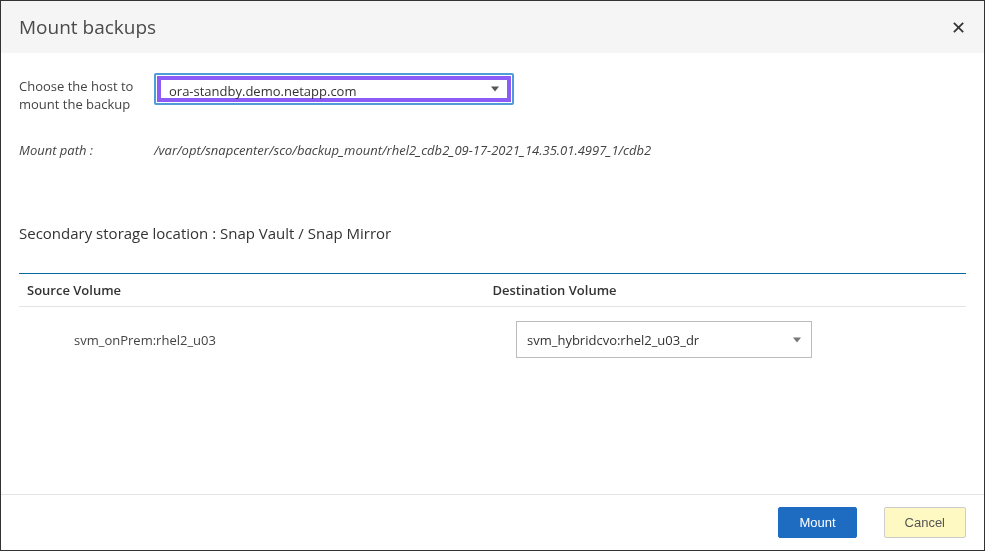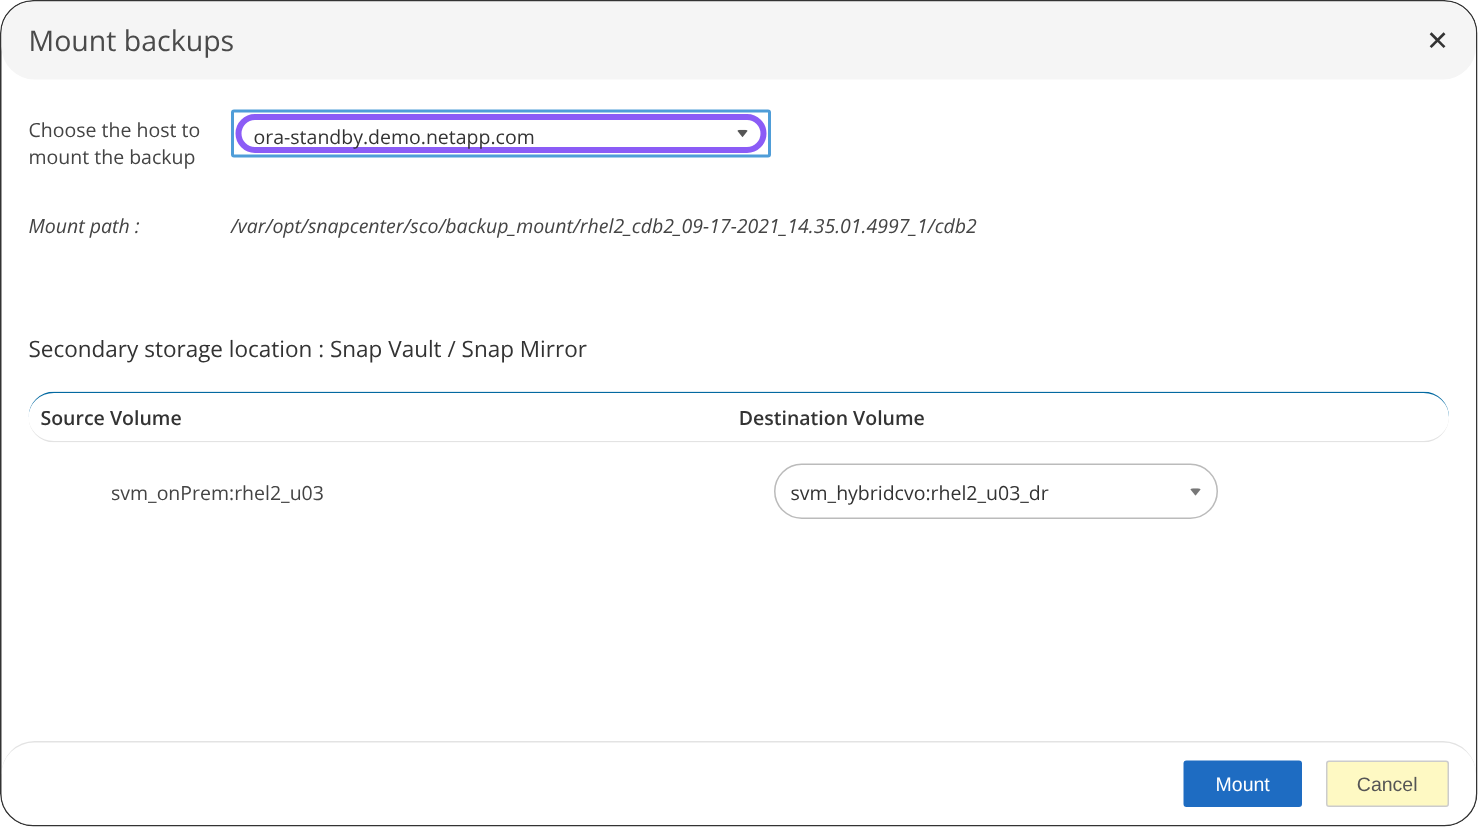--- a/index.html
+++ b/index.html
@@ -1,19 +1,18 @@
 <!DOCTYPE html>
 <html><head>
   <meta charset="utf-8">
   <style>
     * {
       box-sizing: border-box;
       margin: 0;
       padding: 0;
-      border-radius: 22px;
     }
     body {
       font-family: -apple-system, BlinkMacSystemFont, "Segoe UI", "Open Sans", Helvetica, Arial, sans-serif;
       background: #fff;
       width: 985px;
       height: 551px;
       overflow: hidden;
     }
     .dialog {
       width: 985px;
@@ -103,21 +102,21 @@
       color: #444;
     }
     .path-value {
       font-size: 13px;
       color: #444;
     }
     .section-title {
       font-size: 15px;
       color: #333;
       font-weight: 400;
-      margin-bottom: 18px;
+      margin-bottom: 30px;
     }
     .table-header {
       display: flex;
       border-top: 1px solid #0369a1;
       border-bottom: 1px solid #e3e3e3;
       padding: 7px 8px;
     }
     .col-src {
       flex: 1;
       font-size: 13px;
@@ -166,21 +165,21 @@
       height: 0;
       border-left: 4px solid transparent;
       border-right: 4px solid transparent;
       border-top: 5px solid #777;
     }
     .dialog-footer {
       border-top: 1px solid #e3e3e3;
       padding: 12px 18px;
       display: flex;
       justify-content: flex-end;
-      gap: 16px;
+      gap: 27px;
       align-items: center;
       height: 56px;
     }
     .btn {
       font-size: 13px;
       padding: 7px 20px;
       border-radius: 2px;
       cursor: pointer;
       border: 1px solid;
     }

